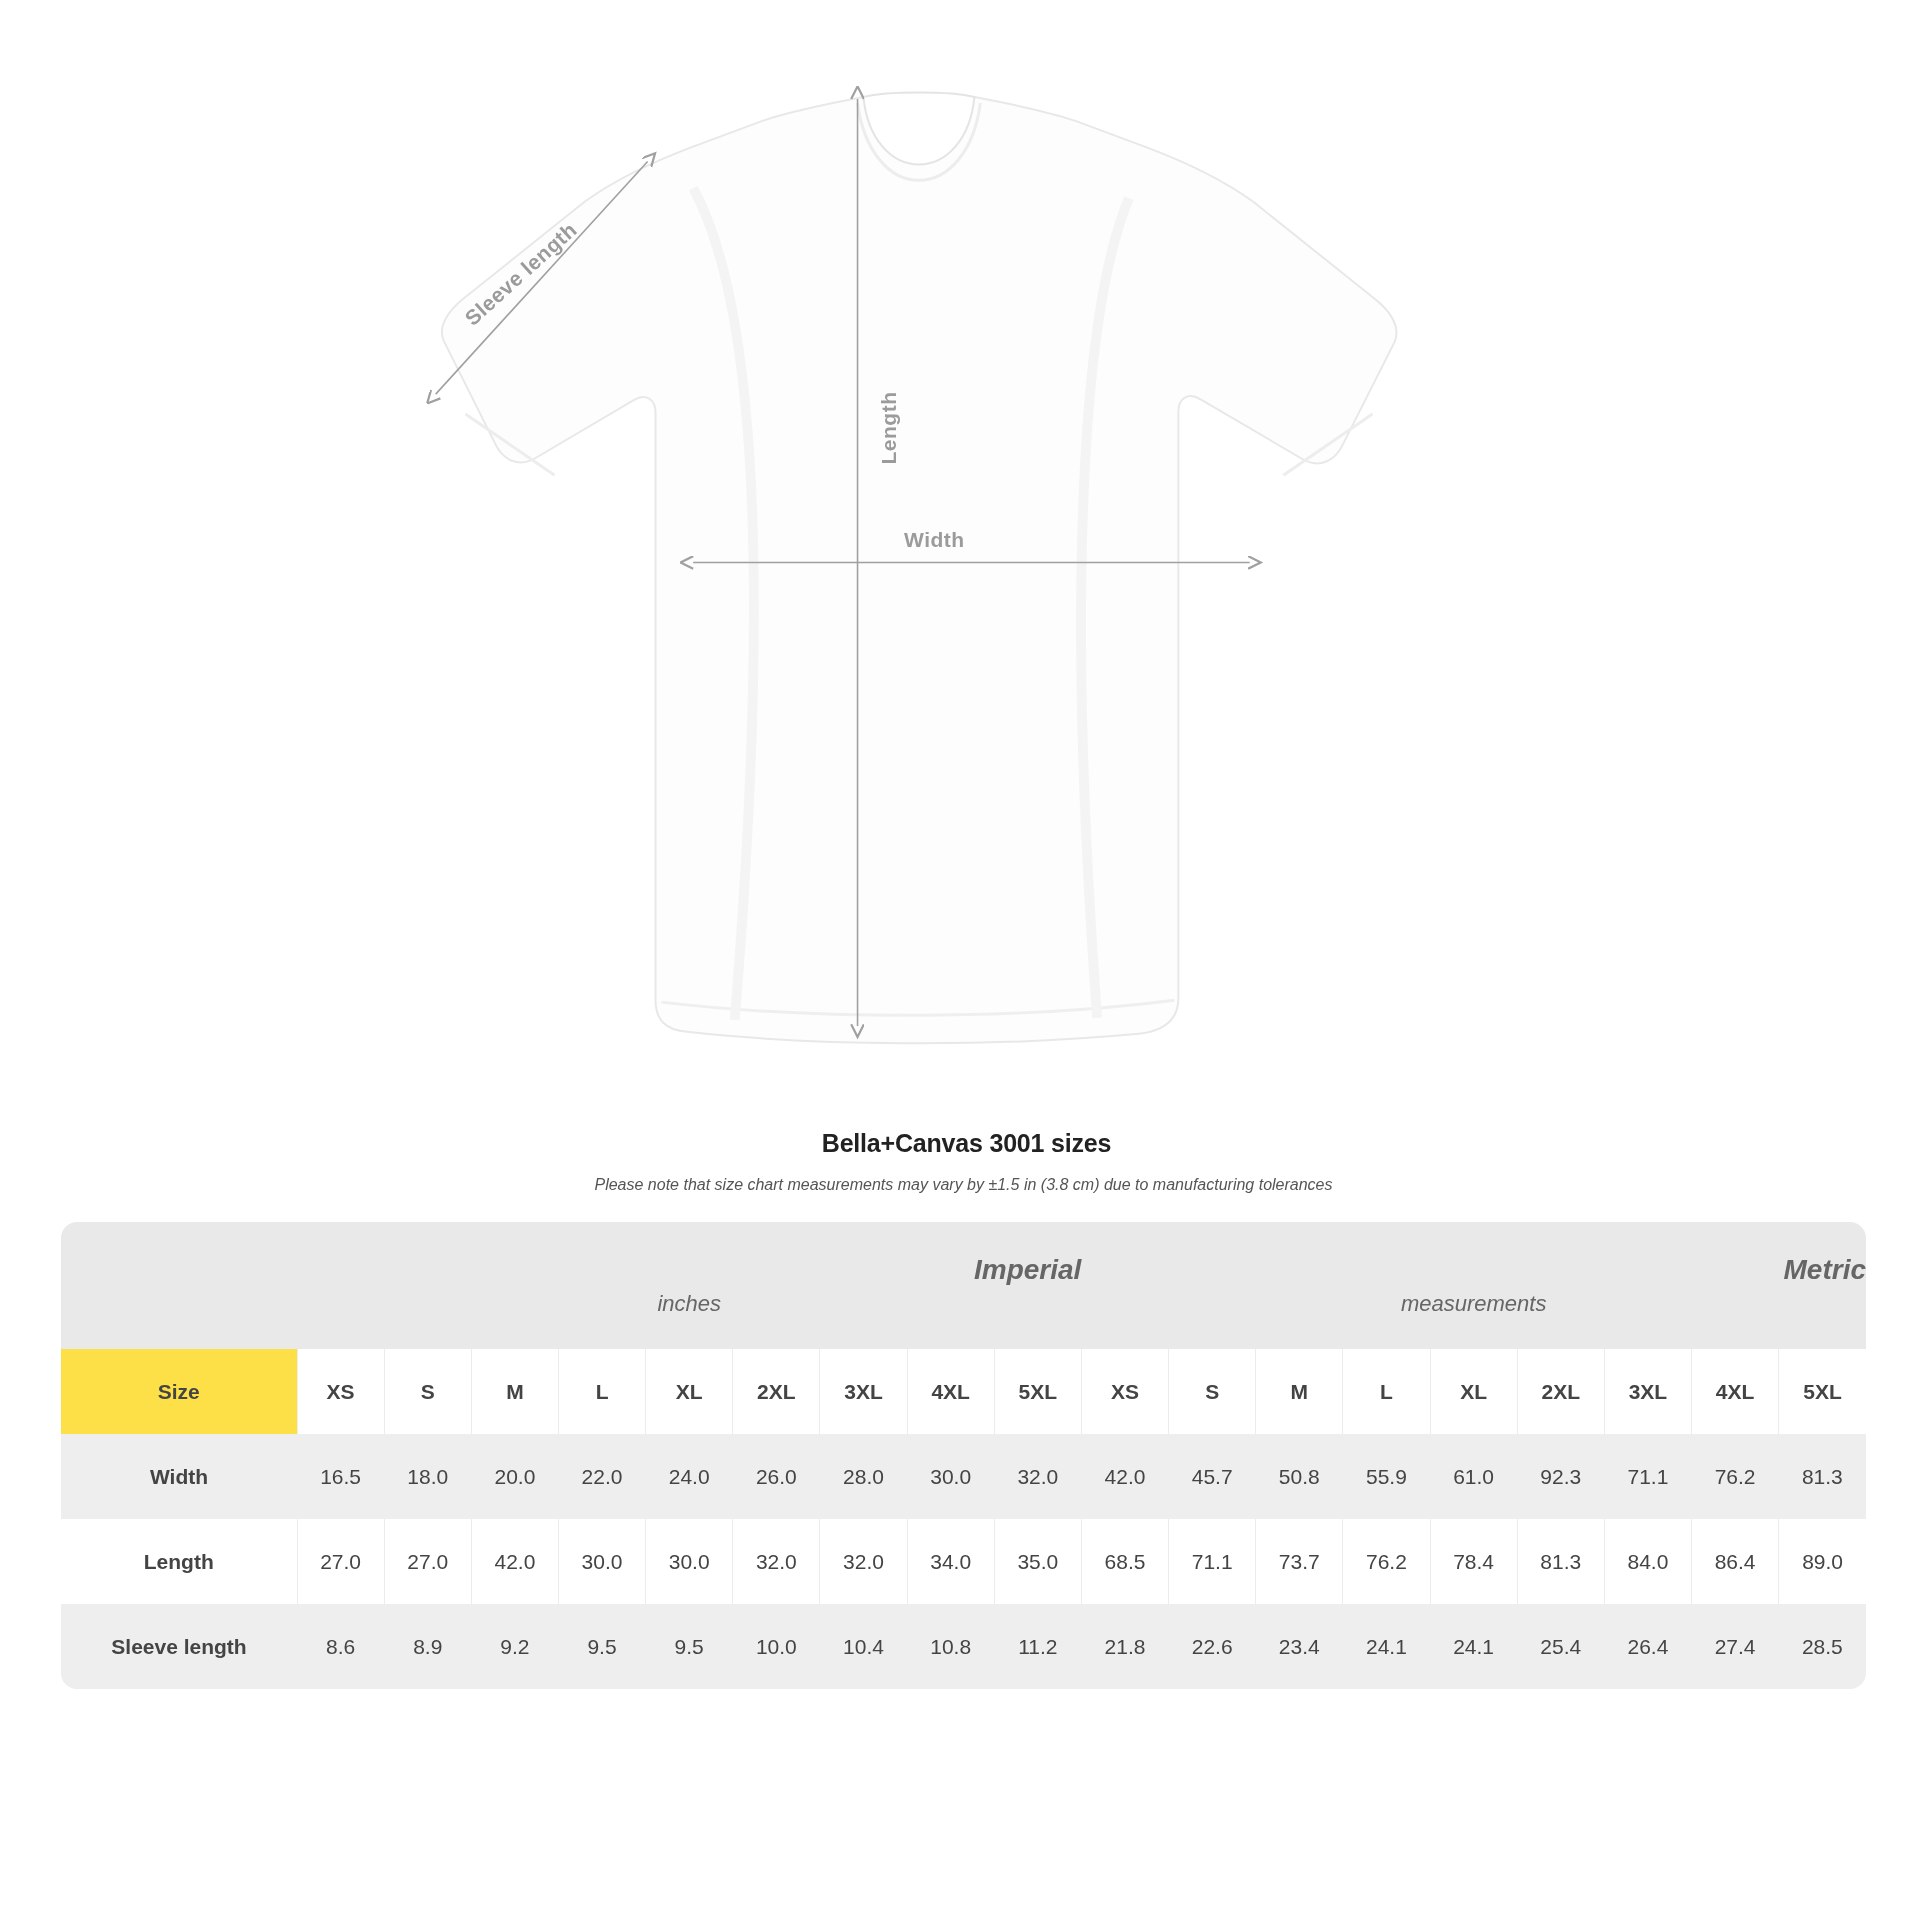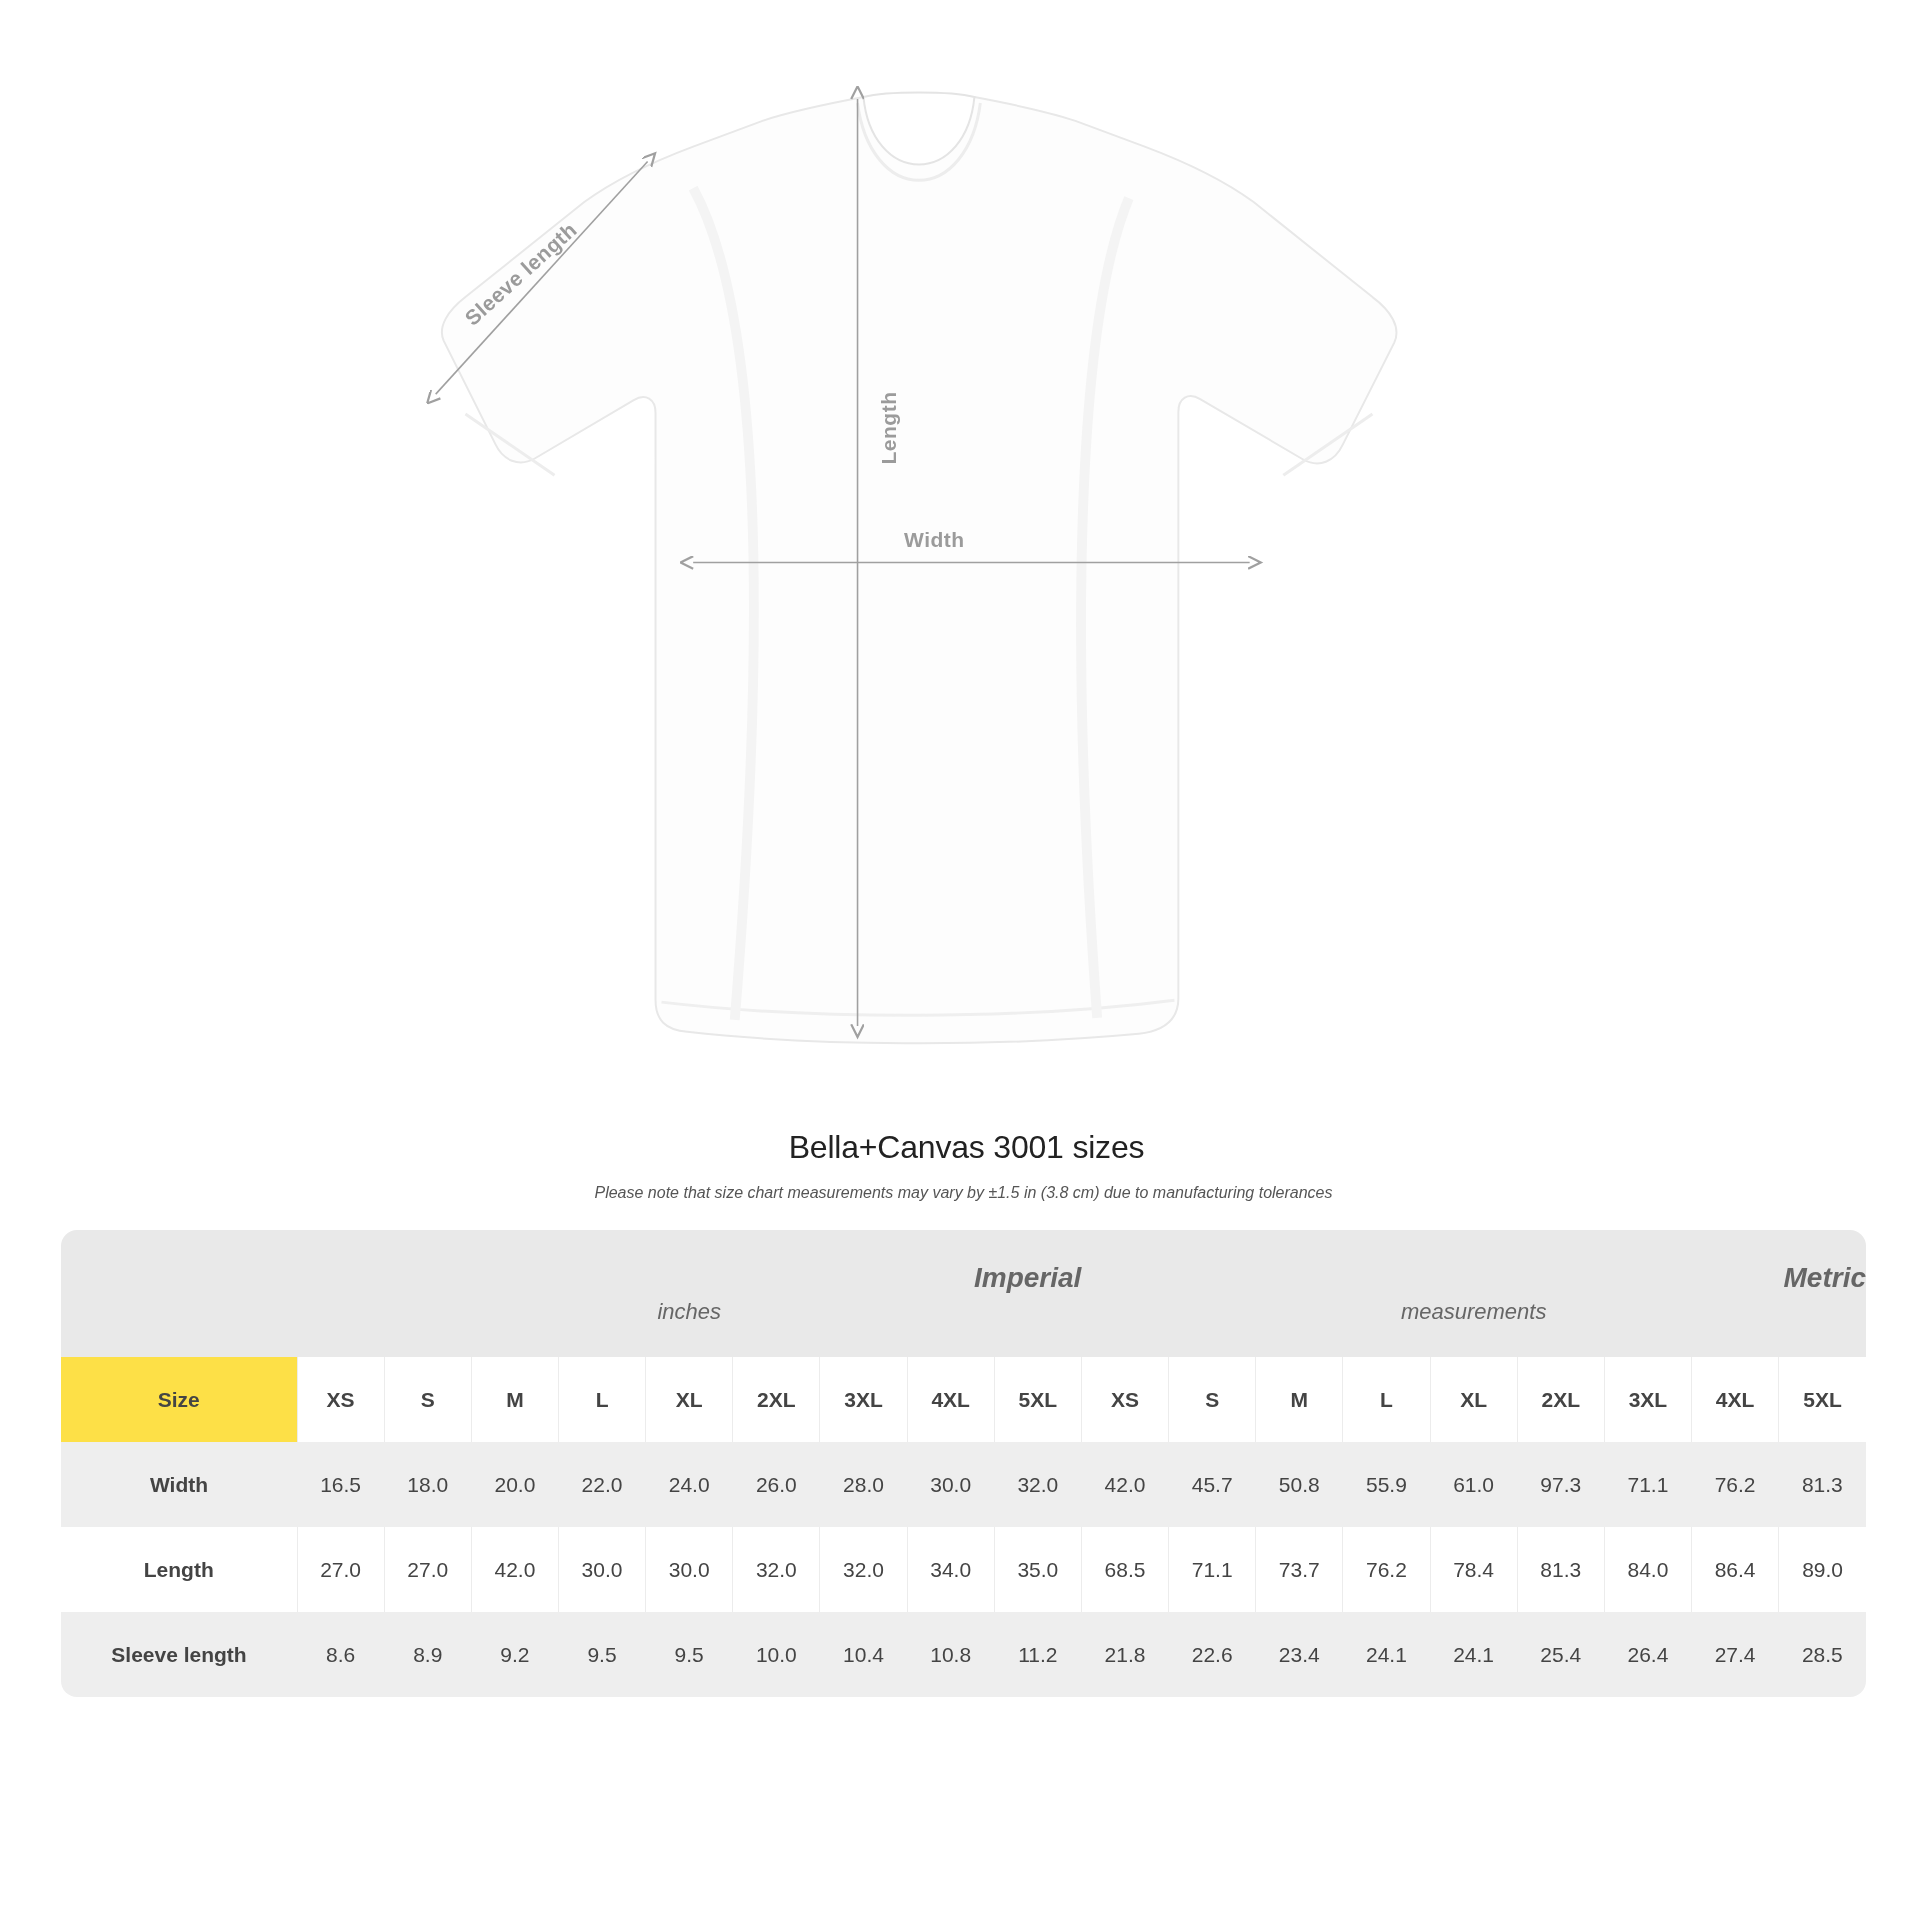--- a/index.html
+++ b/index.html
@@ -58,22 +58,22 @@
     left: 904px;
     top: 528px;
   }
 
   
   .heading-block {
     text-align: center;
     margin-top: 10px;
   }
   .chart-title {
-    font-size: 32px;
-    font-weight: normal;
+    font-size: 25px;
+    font-weight: bold;
     color: #222222;
     margin: 0 0 18px 6px;
     letter-spacing: -0.2px;
   }
   .chart-note {
     font-size: 16px;
     font-style: italic;
     color: #555555;
     margin: 0;
   }
@@ -274,21 +274,21 @@
             <td class="cell-divider">24.0</td>
             <td class="cell-divider">26.0</td>
             <td class="cell-divider">28.0</td>
             <td class="cell-divider">30.0</td>
             <td class="cell-divider">32.0</td>
             <td class="cell-divider">42.0</td>
             <td class="cell-divider">45.7</td>
             <td class="cell-divider">50.8</td>
             <td class="cell-divider">55.9</td>
             <td class="cell-divider">61.0</td>
-            <td class="cell-divider">97.3</td>
+            <td class="cell-divider">92.3</td>
             <td class="cell-divider">71.1</td>
             <td class="cell-divider">76.2</td>
             <td class="cell-divider">81.3</td>
           </tr>
           <tr class="data-row plain">
             <td class="rowhead col-label">Length</td>
             <td class="cell-divider">27.0</td>
             <td class="cell-divider">27.0</td>
             <td class="cell-divider">42.0</td>
             <td class="cell-divider">30.0</td>

